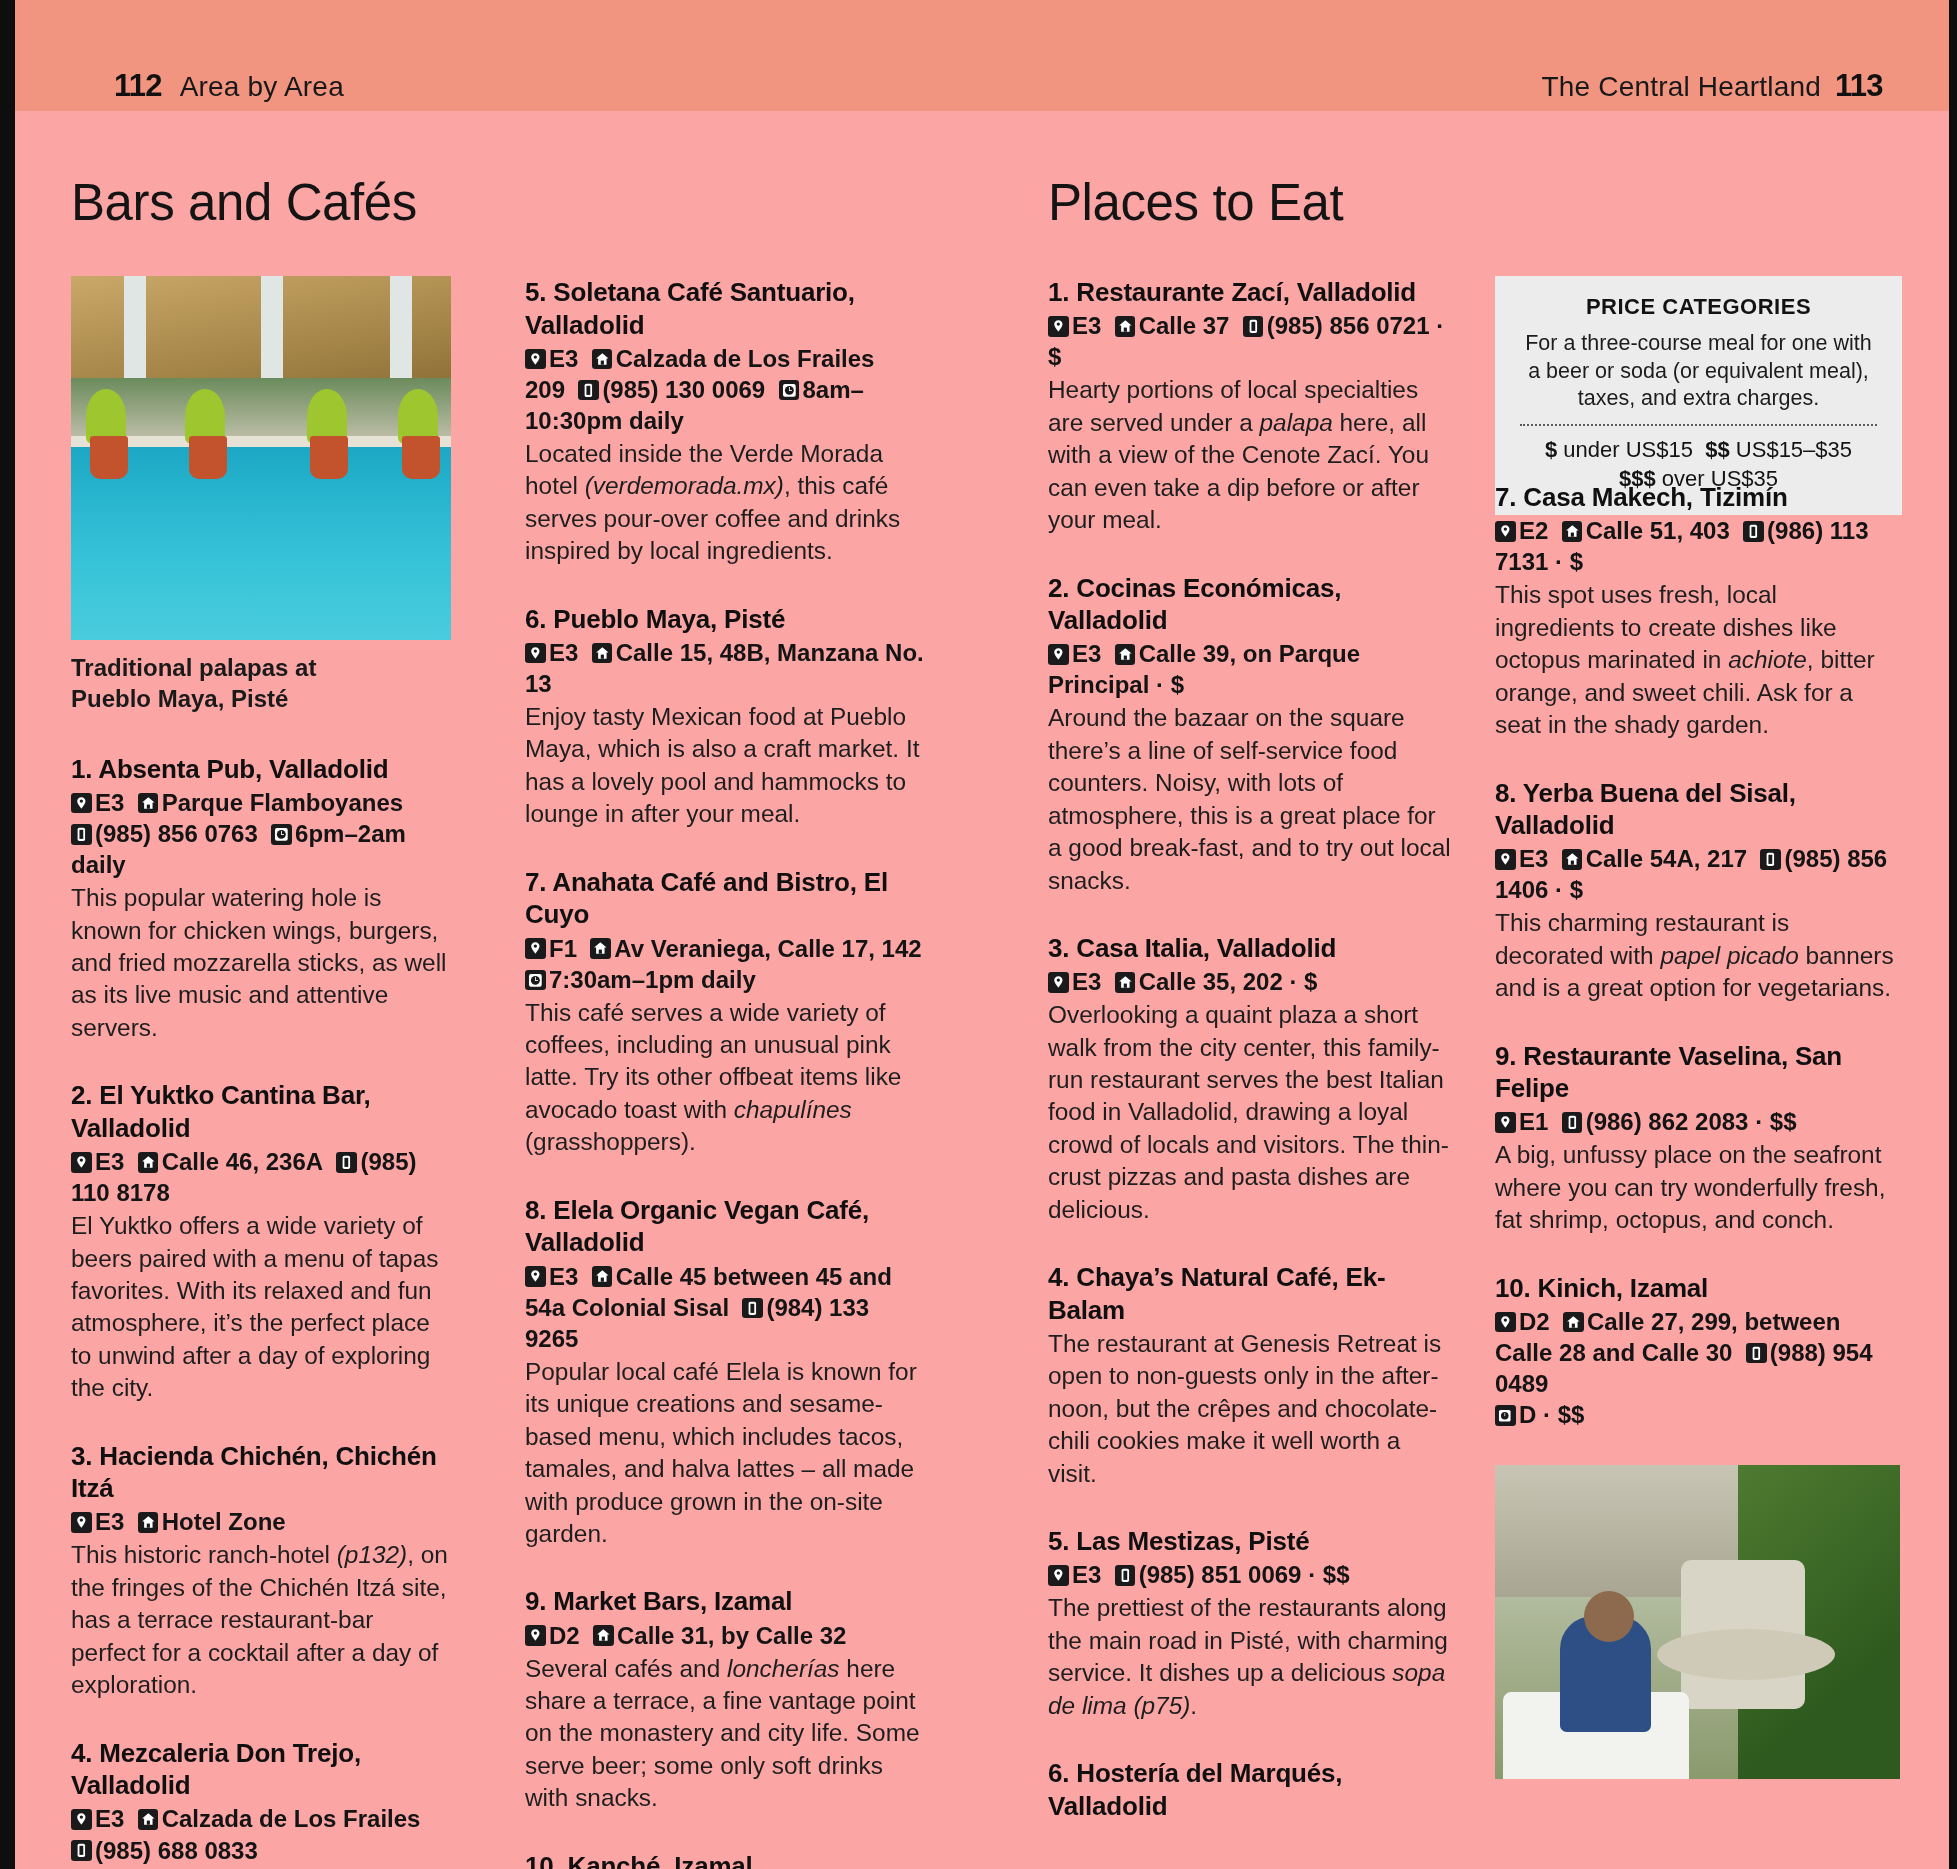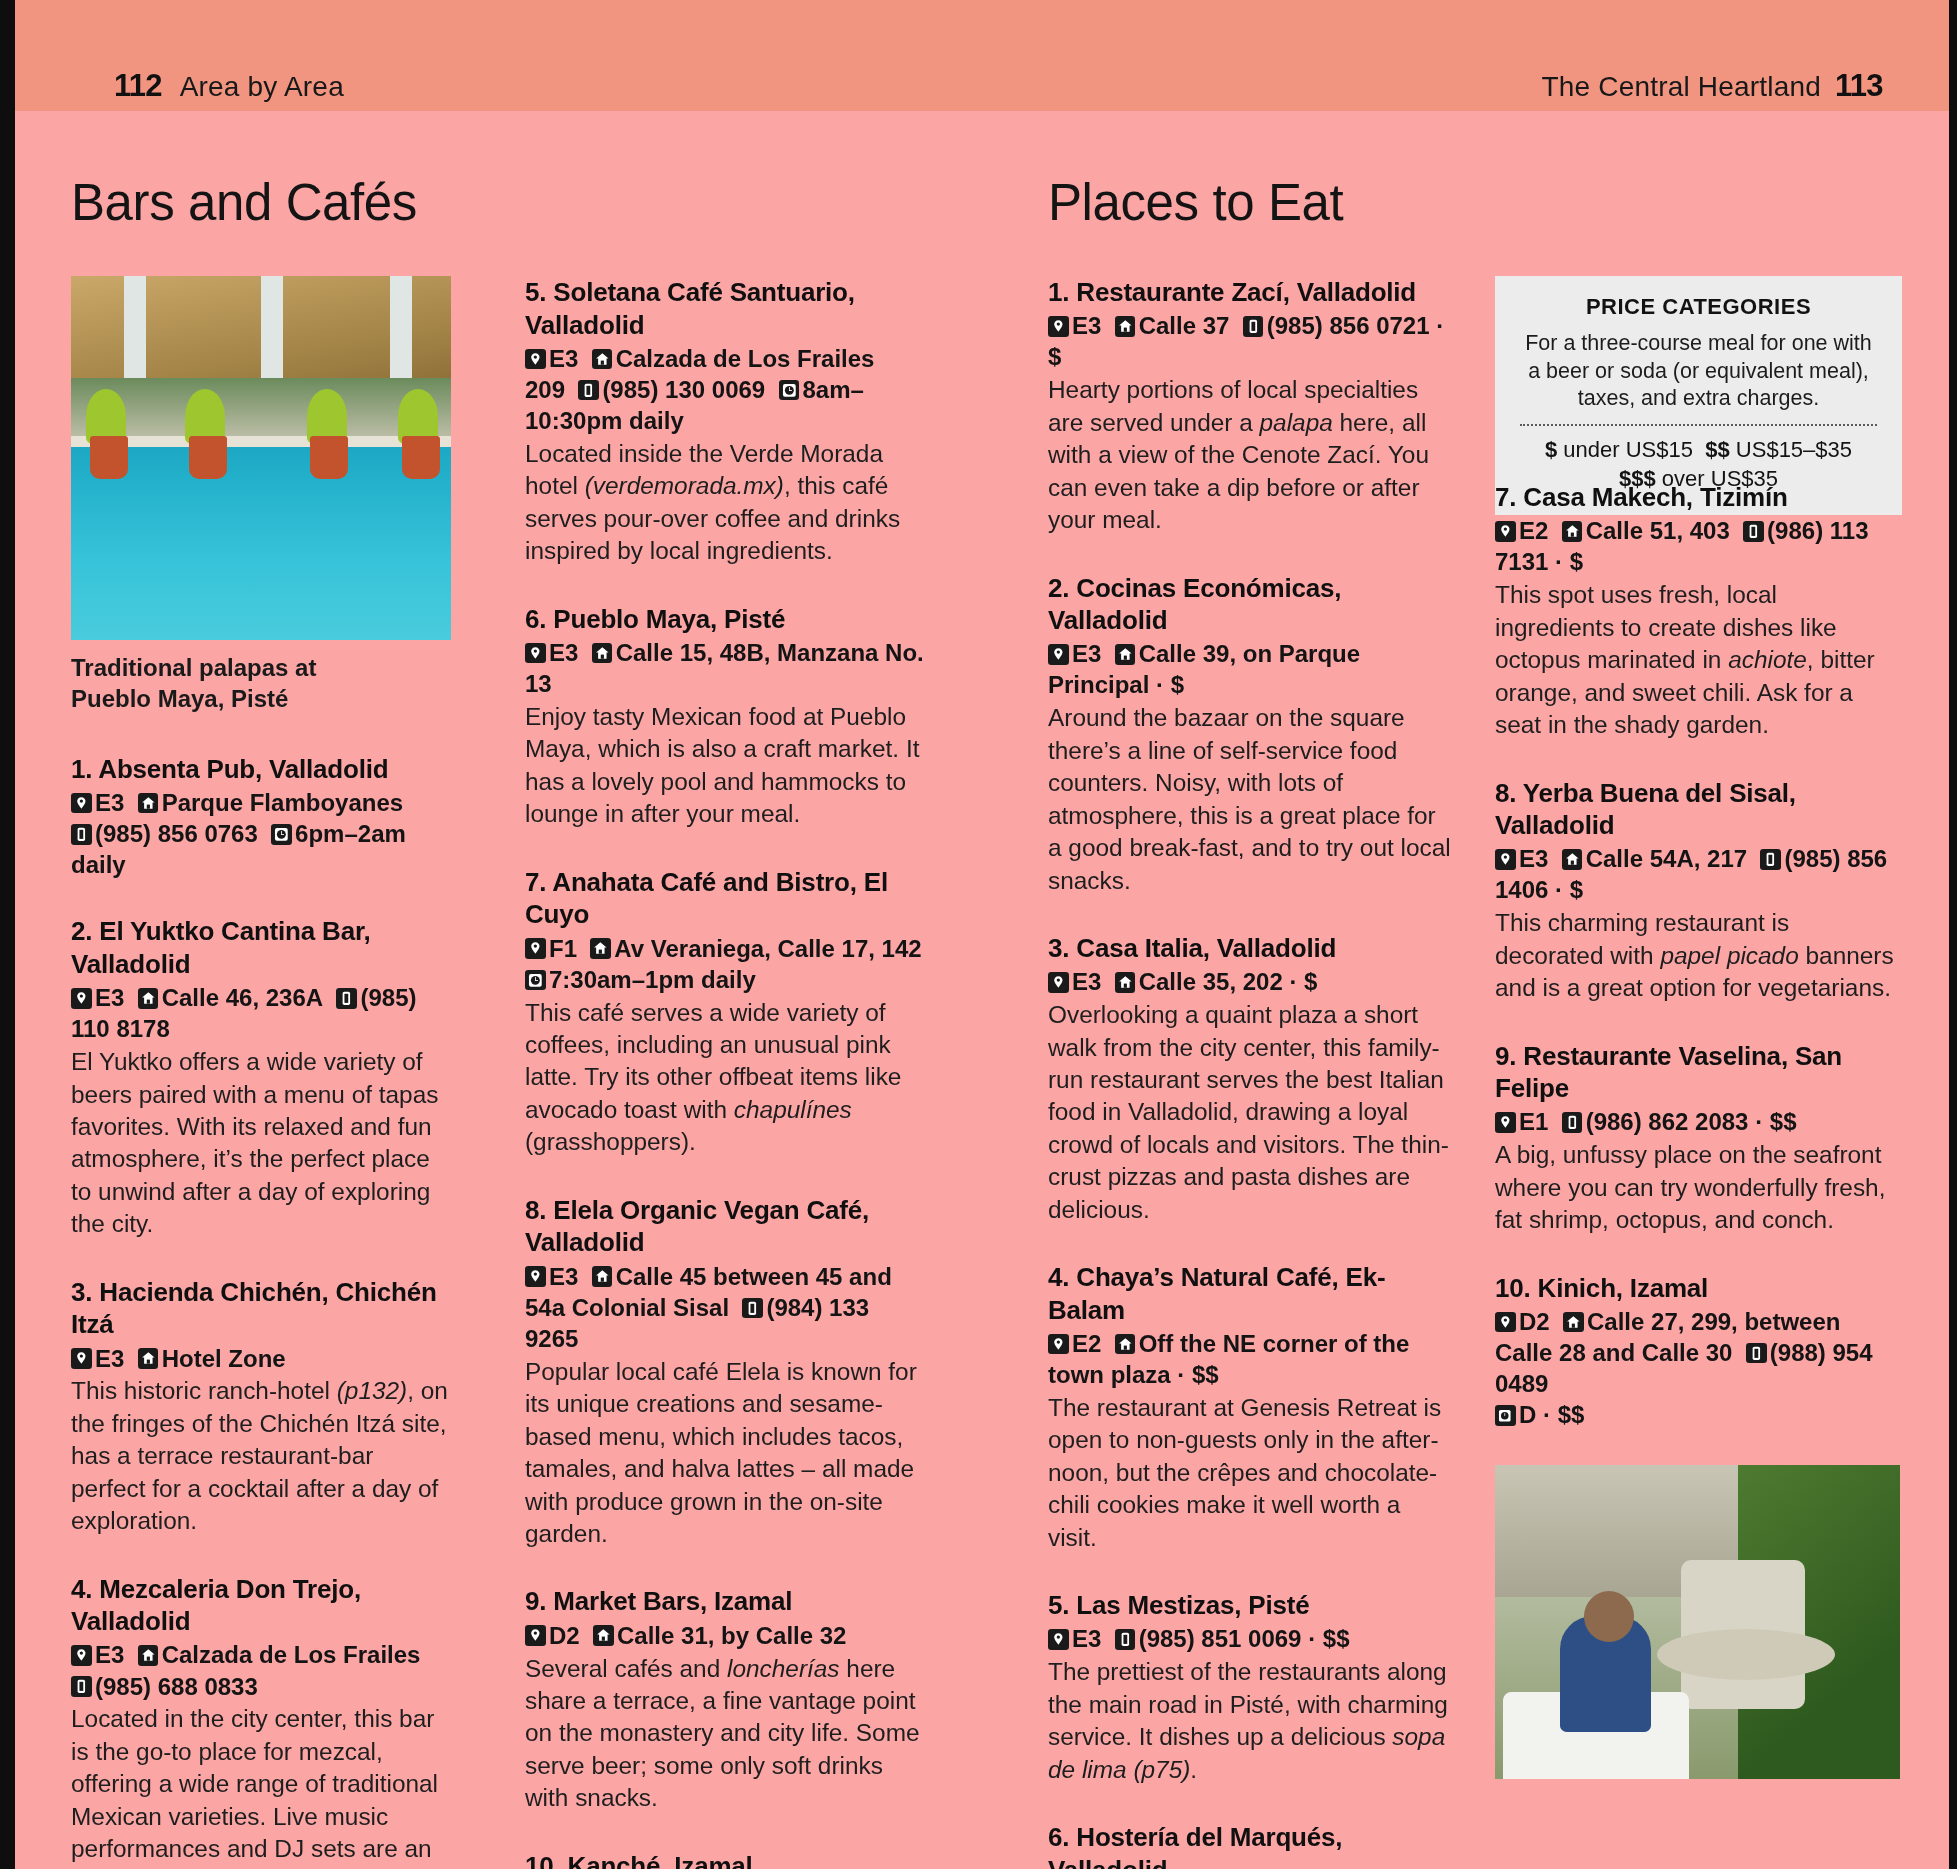--- a/index.html
+++ b/index.html
@@ -178,20 +178,21 @@
               <rect x="8" y="4.5" width="9" height="16" rx="2" fill="#fff"></rect>
               <rect x="10.2" y="7" width="4.6" height="11" fill="#1a1a1a"></rect>
             </svg></span><span>(985) 856 0763</span>&nbsp;
         <span class="pic"><svg width="20.7" height="20.7" viewBox="0 0 25 25">
               <rect x="4.8" y="4.8" width="15.4" height="15.4" rx="2.4" fill="#fff"></rect>
               <circle cx="12.5" cy="12.5" r="5.4" fill="#1a1a1a"></circle>
               <rect x="12.1" y="8.4" width="1" height="4.6" fill="#fff"></rect>
               <rect x="12.1" y="12.1" width="3.6" height="1" fill="#fff"></rect>
             </svg></span><span>6pm–2am daily</span>
       </div>
+      <div class="edesc">This popular watering hole is known for chicken wings, burgers, and fried mozzarella sticks, as well as its live music and attentive servers.</div>
     </div>
 
     <div class="entry">
       <div class="ename">2. El Yuktko Cantina Bar, Valladolid</div>
       <div class="emeta">
         <span class="pic"><svg width="20.7" height="20.7" viewBox="0 0 25 25">
               <path d="M12.5 5 C9.5 5 7.5 7.2 7.5 9.8 C7.5 13.2 12.5 19 12.5 19 C12.5 19 17.5 13.2 17.5 9.8 C17.5 7.2 15.5 5 12.5 5 Z" fill="#fff"></path>
               <circle cx="12.5" cy="9.8" r="2" fill="#1a1a1a"></circle>
             </svg></span><span>E3</span>&nbsp;
         <span class="pic"><svg width="20.7" height="20.7" viewBox="0 0 25 25">
@@ -390,30 +391,20 @@
         <span class="pic"><svg width="20.7" height="20.7" viewBox="0 0 25 25">
               <path d="M12.5 5 L20 11.5 L17.6 11.5 L17.6 19 L7.4 19 L7.4 11.5 L5 11.5 Z" fill="#fff"></path>
               <rect x="10.6" y="14" width="3.8" height="5" fill="#1a1a1a"></rect>
             </svg></span><span>Calle 35, 202</span> · <span>$</span>
       </div>
       <div class="edesc">Overlooking a quaint plaza a short walk from the city center, this family-run restaurant serves the best Italian food in Valladolid, drawing a loyal crowd of locals and visitors. The thin-crust pizzas and pasta dishes are delicious.</div>
     </div>
 
     <div class="entry">
       <div class="ename">4. Chaya’s Natural Café, Ek-Balam</div>
-      <div class="emeta">
-        <span class="pic"><svg width="20.7" height="20.7" viewBox="0 0 25 25">
-              <path d="M12.5 5 C9.5 5 7.5 7.2 7.5 9.8 C7.5 13.2 12.5 19 12.5 19 C12.5 19 17.5 13.2 17.5 9.8 C17.5 7.2 15.5 5 12.5 5 Z" fill="#fff"></path>
-              <circle cx="12.5" cy="9.8" r="2" fill="#1a1a1a"></circle>
-            </svg></span><span>E2</span>&nbsp;
-        <span class="pic"><svg width="20.7" height="20.7" viewBox="0 0 25 25">
-              <path d="M12.5 5 L20 11.5 L17.6 11.5 L17.6 19 L7.4 19 L7.4 11.5 L5 11.5 Z" fill="#fff"></path>
-              <rect x="10.6" y="14" width="3.8" height="5" fill="#1a1a1a"></rect>
-            </svg></span><span>Off the NE corner of the town plaza</span> · <span>$$</span>
-      </div>
       <div class="edesc">The restaurant at Genesis Retreat is open to non-guests only in the after-noon, but the crêpes and chocolate-chili cookies make it well worth a visit.</div>
     </div>
 
     <div class="entry">
       <div class="ename">5. Las Mestizas, Pisté</div>
       <div class="emeta">
         <span class="pic"><svg width="20.7" height="20.7" viewBox="0 0 25 25">
               <path d="M12.5 5 C9.5 5 7.5 7.2 7.5 9.8 C7.5 13.2 12.5 19 12.5 19 C12.5 19 17.5 13.2 17.5 9.8 C17.5 7.2 15.5 5 12.5 5 Z" fill="#fff"></path>
               <circle cx="12.5" cy="9.8" r="2" fill="#1a1a1a"></circle>
             </svg></span><span>E3</span>&nbsp;

